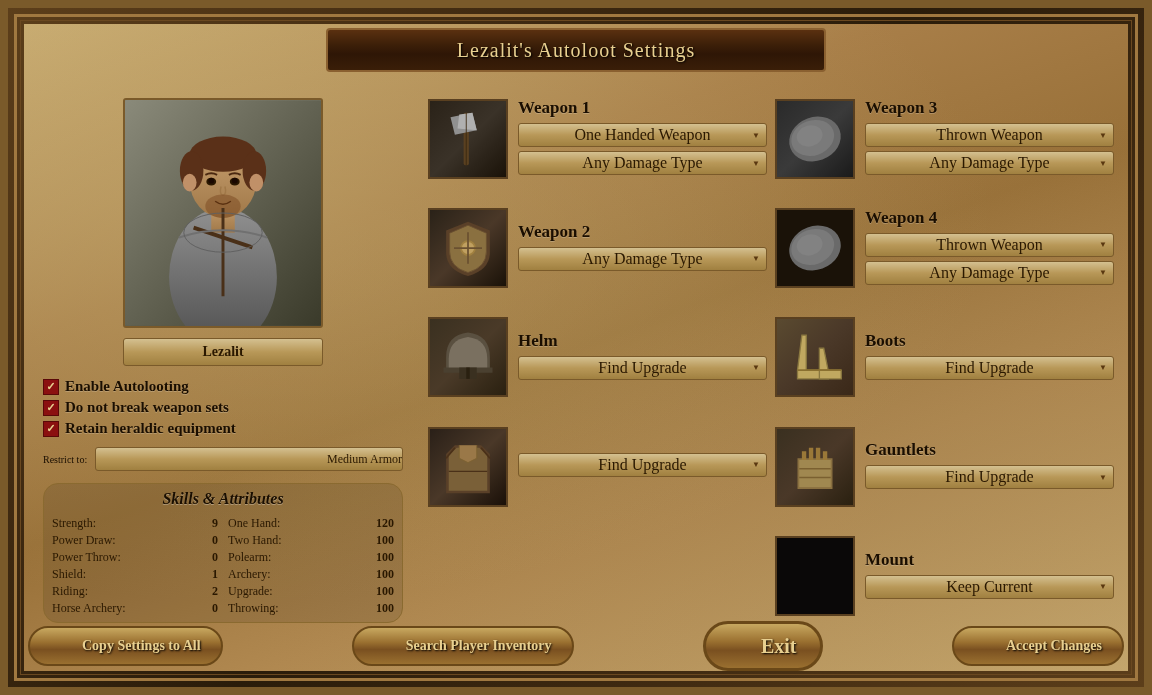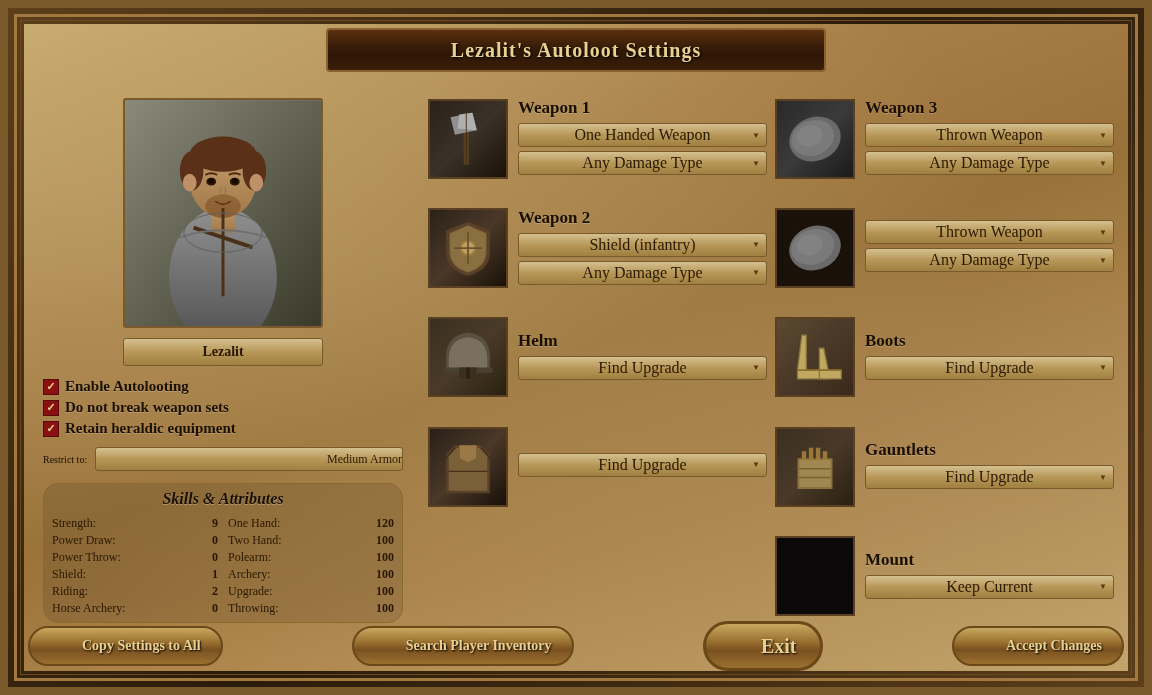--- a/index.html
+++ b/index.html
@@ -62,21 +62,21 @@
       border-radius: 4px;
       display: flex;
       align-items: center;
       justify-content: center;
       z-index: 20;
     }
 
     .title-text {
       color: #e8d090;
       font-size: 20px;
-      font-weight: bold;
+      font-weight: normal;
       letter-spacing: 1px;
       text-shadow: 1px 1px 2px #000;
     }
 
     .content-area {
       position: absolute;
       top: 80px;
       left: 20px;
       right: 20px;
       bottom: 60px;
@@ -572,36 +572,34 @@
       <svg viewBox="0 0 80 80" width="70" height="70">
         <path d="M40,10 L65,20 L65,45 Q65,65 40,72 Q15,65 15,45 L15,20 Z" fill="#5a4028"></path>
         <path d="M40,14 L61,23 L61,44 Q61,62 40,68 Q19,62 19,44 L19,23 Z" fill="#8a7040" stroke="#6a5030" stroke-width="1"></path>
         <circle cx="40" cy="40" r="8" fill="#c0a060" stroke="#a08040" stroke-width="2"></circle>
         <path d="M40,22 L40,58 M24,40 L56,40" stroke="#6a5030" stroke-width="2"></path>
       </svg>
           </div>
           <div class="equip-info">
             <div class="equip-title">Weapon 2</div>
             <div class="equip-dropdown">
-              <span>Shield (infantry)</span>
-            </div>
-            <div class="equip-dropdown">
               <span>Any Damage Type</span>
             </div>
           </div>
         </div>
         <div class="equip-slot">
           <div class="equip-image equip-image-stone2">
       <svg viewBox="0 0 80 80" width="70" height="70">
         <ellipse cx="40" cy="40" rx="30" ry="25" fill="#6a6a6a" transform="rotate(-20,40,40)"></ellipse>
         <ellipse cx="38" cy="38" rx="25" ry="20" fill="#7a7a7a" transform="rotate(-20,40,40)"></ellipse>
         <ellipse cx="35" cy="35" rx="15" ry="12" fill="#8a8a8a" transform="rotate(-15,40,40)" opacity="0.5"></ellipse>
       </svg>
           </div>
           <div class="equip-info">
+            <div class="equip-title">Weapon 4</div>
             <div class="equip-dropdown">
               <span>Thrown Weapon</span>
             </div>
             <div class="equip-dropdown">
               <span>Any Damage Type</span>
             </div>
           </div>
         </div>
         <div class="equip-slot">
           <div class="equip-image equip-image-helm">

